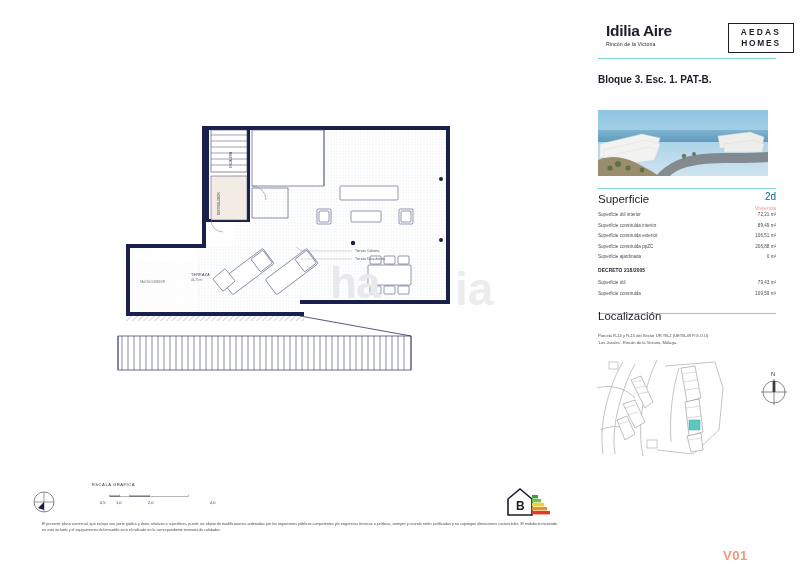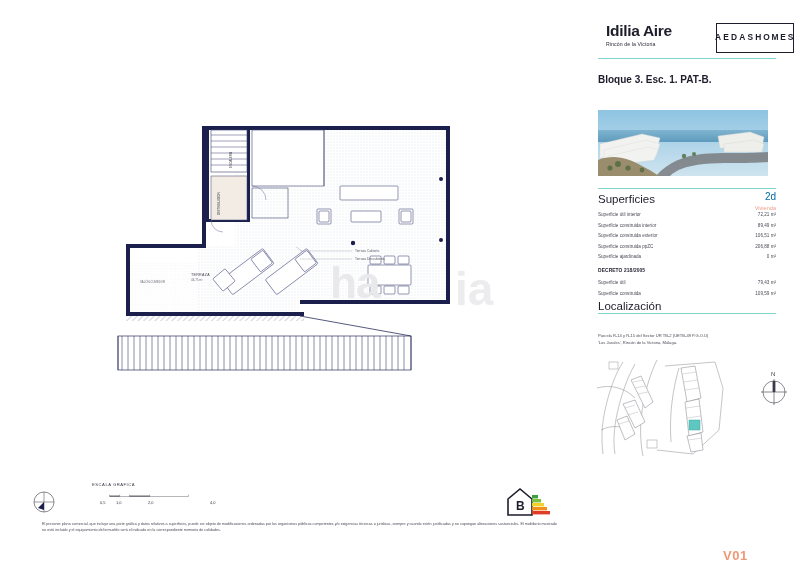--- a/index.html
+++ b/index.html
@@ -47,22 +47,22 @@
   .panel { position: absolute; left: 575px; top: 0; width: 225px; height: 565px; background: #fff; }
   .vrule { position: absolute; left: 577px; top: 18px; width: 1px; height: 528px; background: #e3e3e6; }
 
   .brand { position: absolute; left: 31px; top: 22px; width: 190px; height: 32px; }
   .brand-name {
     font-size: 15.5px; font-weight: 700; color: #1d1d2b; letter-spacing: -0.3px;
     font-family: "Liberation Sans", sans-serif;
   }
   .brand-sub { font-size: 5.2px; color: #2b2b38; margin-top: 1px; letter-spacing: .1px; }
   .aedas {
-    position: absolute; right: 2px; top: 1px; width: 78px; height: 30px;
-    border: 1.4px solid #1d1d2b; display: flex; 
+    position: absolute; right: 2px; top: 1px; width: 66px; height: 30px;
+    border: 1.4px solid #1d1d2b; display: flex; flex-direction: column;
     align-items: center; justify-content: center; line-height: 1.35;
   }
   .aedas div { font-size: 8.4px; font-weight: 700; letter-spacing: 2.2px; color: #1d1d2b; }
   .aedas .l2 { letter-spacing: 1.8px; }
 
   .hr-teal { position: absolute; height: 1.1px; background: #7fd4cf; }
 
   .unit-title {
     position: absolute; left: 23px; top: 73px; width: 185px;
     font-size: 10px; font-weight: 700; color: #1d1d2b; line-height: 1.45;
@@ -381,21 +381,21 @@
             <circle cx="30" cy="58" r="2.6"></circle>
           <circle cx="44" cy="60" r="2.4"></circle>
             <circle cx="12" cy="58" r="2.6"></circle>
           <circle cx="86" cy="46" r="2.2"></circle>
             <circle cx="96" cy="44" r="2"></circle>
         </g>
       </svg>
     </div>
 
     <div class="hr-teal" style="left:23px; top:188px; width:178px;"></div>
-    <div class="sec-head" style="left:23px; top:193px;">Superficies</div>
+    <div class="sec-head" style="left:23px; top:193px;">Superficie</div>
     <div style="position:absolute; right:24px; top:196px;">
       <span class="viv-label" style="position:relative; right:0;">Vivienda</span>
     </div>
     <div class="viv-val" style="position:absolute; right:24px; top:191px;">2d</div>
 
     <div class="rows" style="top:212px;">
       <div class="row">
         <span class="lab">Superficie útil interior</span>
         <span class="val">72,21 m²</span>
       </div>
@@ -423,21 +423,21 @@
         <span class="lab">Superficie útil</span>
         <span class="val">79,43 m²</span>
       </div>
       <div class="row">
         <span class="lab">Superficie construida</span>
         <span class="val">109,59 m²</span>
       </div>
     </div>
 
     <div class="hr-teal" style="left:23px; top:313px; width:178px;"></div>
-    <div class="sec-head" style="left:23px; top:300px;">Localización</div>
+    <div class="sec-head" style="left:23px; top:310px;">Localización</div>
 
     <div class="loc-text">
       <div>Parcela R-14 y R-15 del Sector UR TB-2 (UETB-49 P.G.O.U)</div>
       <div>'Los Jarales', Rincón de la Victoria, Málaga.</div>
     </div>
 
     <svg class="sitemap" viewBox="0 0 150 100">
       <g fill="none" stroke="#8b8b93" stroke-width="0.5">
         <path d="M28,4 C20,16 14,34 10,52 C7,66 6,80 8,96"></path>
         <path d="M40,6 C32,20 26,38 22,56 C19,70 18,84 20,96"></path>

